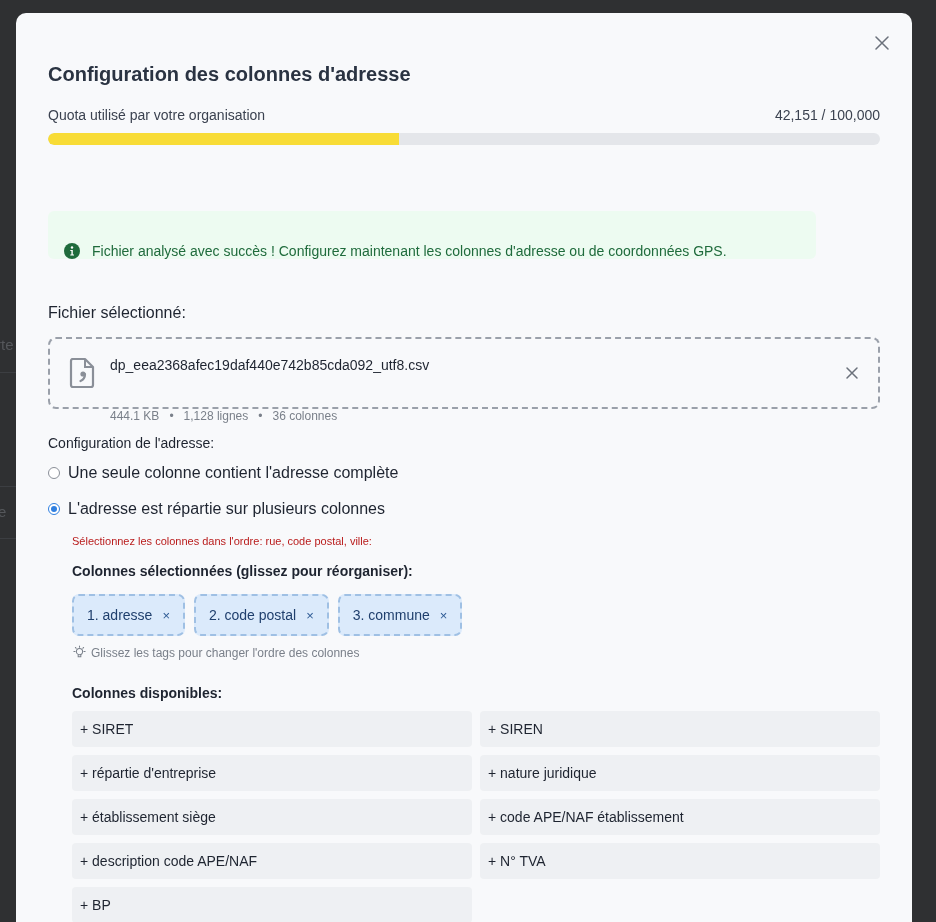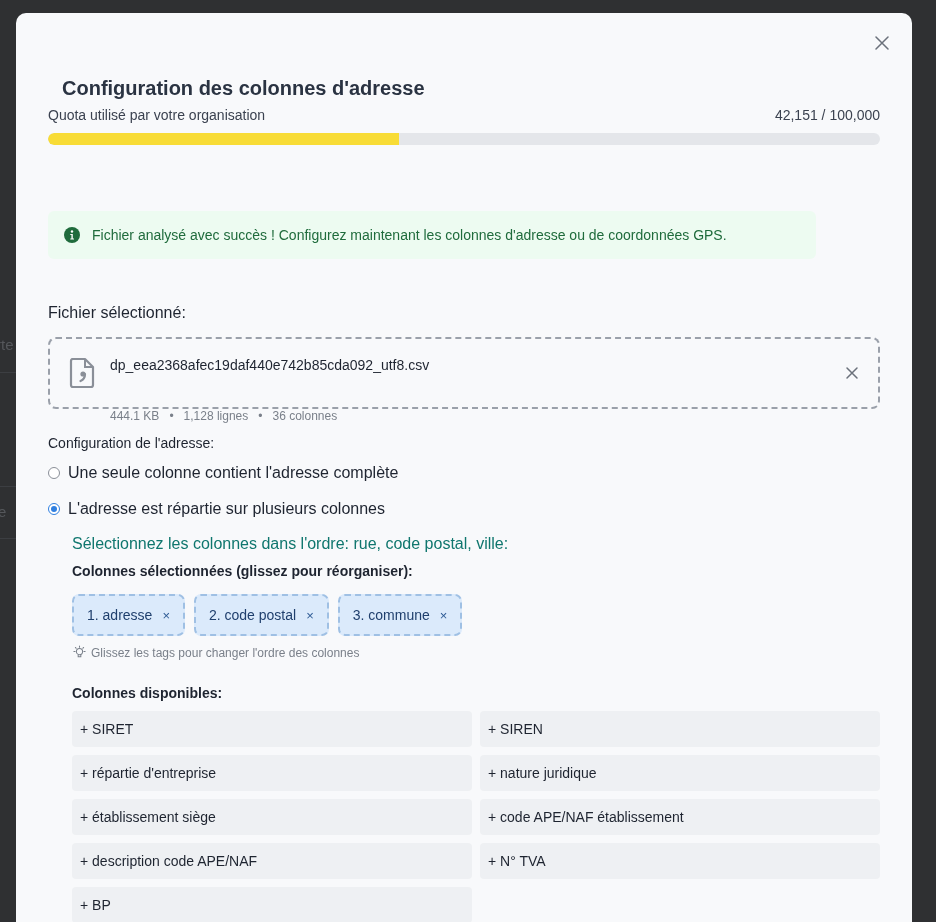--- a/index.html
+++ b/index.html
@@ -14,35 +14,35 @@
     .modal {
       position: absolute; left: 16px; top: 13px; width: 896px; height: 940px;
       background: #f8f9fb; border-radius: 10px;
     }
     .close-btn {
       position: absolute; right: 20px; top: 20px; width: 20px; height: 20px;
       display: flex; align-items: center; justify-content: center; cursor: pointer;
     }
     .title {
       position: absolute; left: 32px; top: 50px; font-size: 20px; font-weight: 700;
-      color: #2a3342; margin: 14px;
+      color: #2a3342; margin: 0;
     }
     .quota-label { position: absolute; left: 32px; top: 94px; font-size: 14px; color: #3b4250; }
     .quota-value { position: absolute; right: 32px; top: 94px; font-size: 14px; color: #3b4250; }
     .quota-bar {
       position: absolute; left: 32px; top: 120px; width: 832px; height: 12px;
       background: #e4e6ea; border-radius: 6px; overflow: hidden;
     }
     .quota-fill { height: 100%; background: #f8dc36; border-radius: 6px 0 0 6px; }
     .legend { position: absolute; left: 32px; top: 140px; display: flex; gap: 16px; font-size: 12px; color: #5a606b; }
     .legend-item { display: flex; align-items: center; gap: 4px; }
     .swatch { width: 11px; height: 11px; border-radius: 3px; display: inline-block; }
     .alert {
       position: absolute; left: 32px; top: 198px; width: 768px; height: 48px;
-      background: #edfbf1; border-radius: 6px; display: flex; align-items: center;
+      background: #edfbf1; border-radius: 6px; display: flex; align-items: flex-end;
       padding-left: 16px; box-sizing: border-box; color: #1f6b3c; font-size: 14px;
     }
     .alert-icon { width: 16px; height: 16px; margin-right: 12px; }
     .file-heading { position: absolute; left: 32px; top: 291px; font-size: 16px; color: #1e2430; }
     .file-box {
       position: absolute; left: 32px; top: 324px; width: 832px; height: 72px;
       border: 2px dashed #9aa0aa; border-radius: 8px; box-sizing: border-box;
     }
     .file-icon { position: absolute; left: 18px; top: 18px; width: 28px; height: 32px; }
     .file-name { position: absolute; left: 60px; top: 18px; font-size: 14px; color: #1e2430; }
@@ -52,21 +52,21 @@
     .radio-row { position: absolute; left: 32px; display: flex; align-items: center; font-size: 16px; color: #1e2430; cursor: pointer; }
     .radio {
       width: 12px; height: 12px; border-radius: 50%; border: 1px solid #8a8f98;
       background: #fff; margin-right: 8px; box-sizing: border-box; position: relative;
     }
     .radio.checked { border: 1px solid #2f7fe0; }
     .radio.checked::after {
       content: ""; position: absolute; left: 2px; top: 2px; width: 6px; height: 6px;
       border-radius: 50%; background: #2f7fe0;
     }
-    .hint { position: absolute; left: 56px; top: 522px; font-size: 16px; color: #0f766e; }
+    .hint { position: absolute; left: 56px; top: 522px; font-size: 11px; color: #b91c1c; }
     .selected-label { position: absolute; left: 56px; top: 550px; font-size: 14px; color: #1e2430; font-weight: 600; }
     .tags { position: absolute; left: 56px; top: 581px; display: flex; gap: 9px; }
     .tag {
       height: 42px; padding: 0 13px; border: 2px dashed #9fc0e4; border-radius: 7px;
       background: #dbeafb; box-sizing: border-box; display: flex; align-items: center;
       font-size: 14px; color: #1f3f6d; cursor: grab;
     }
     .tag-remove { margin-left: 10px; color: #2d5a94; font-size: 13px; cursor: pointer; }
     .drag-hint { position: absolute; left: 56px; top: 632px; font-size: 12px; color: #7a808a; display: flex; align-items: center; gap: 4px; }
     .available-label { position: absolute; left: 56px; top: 672px; font-size: 14px; color: #1e2430; font-weight: 600; }

